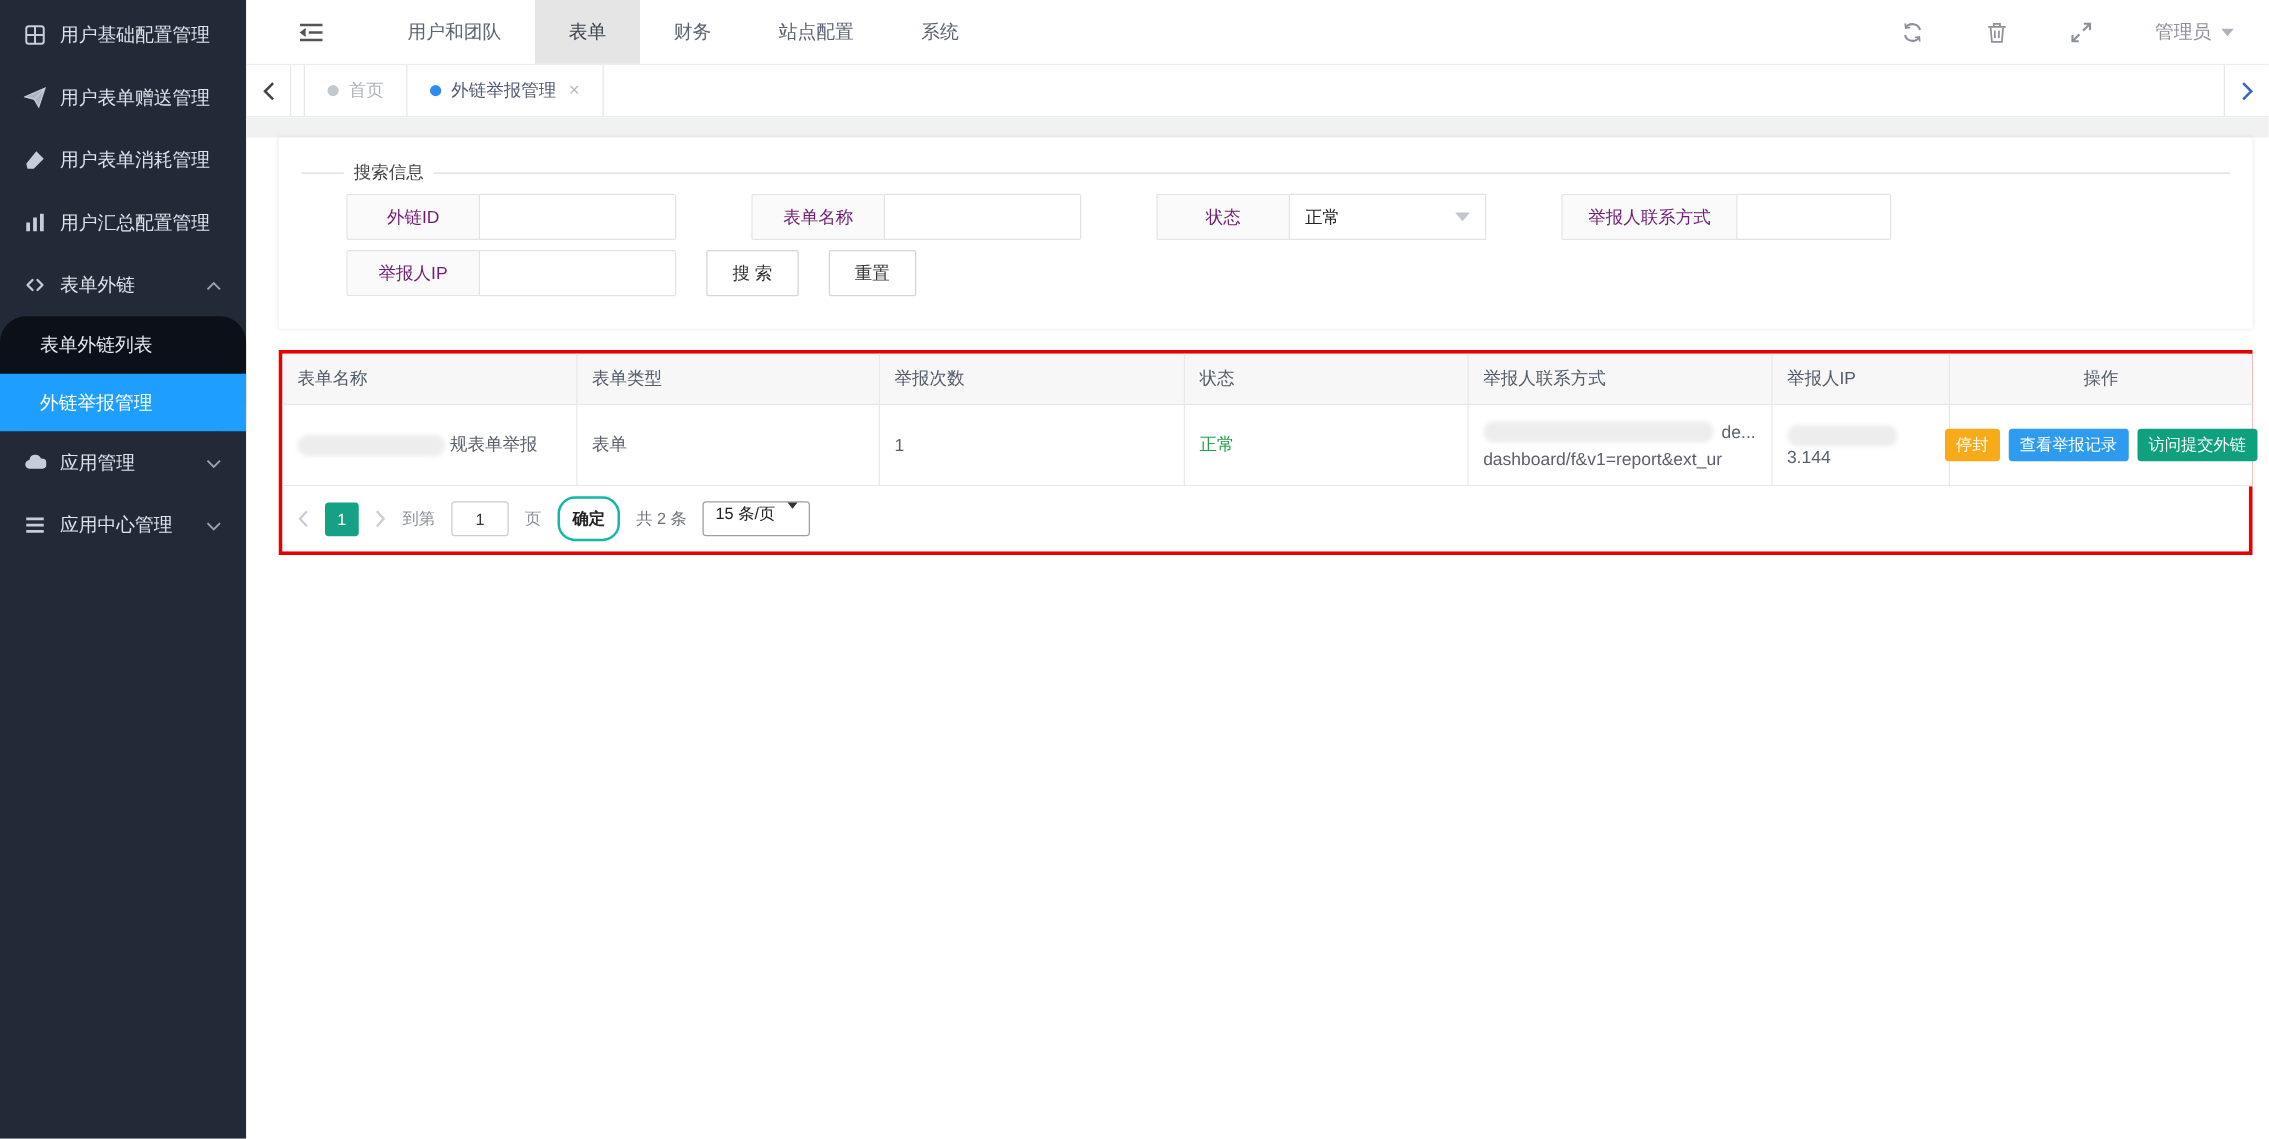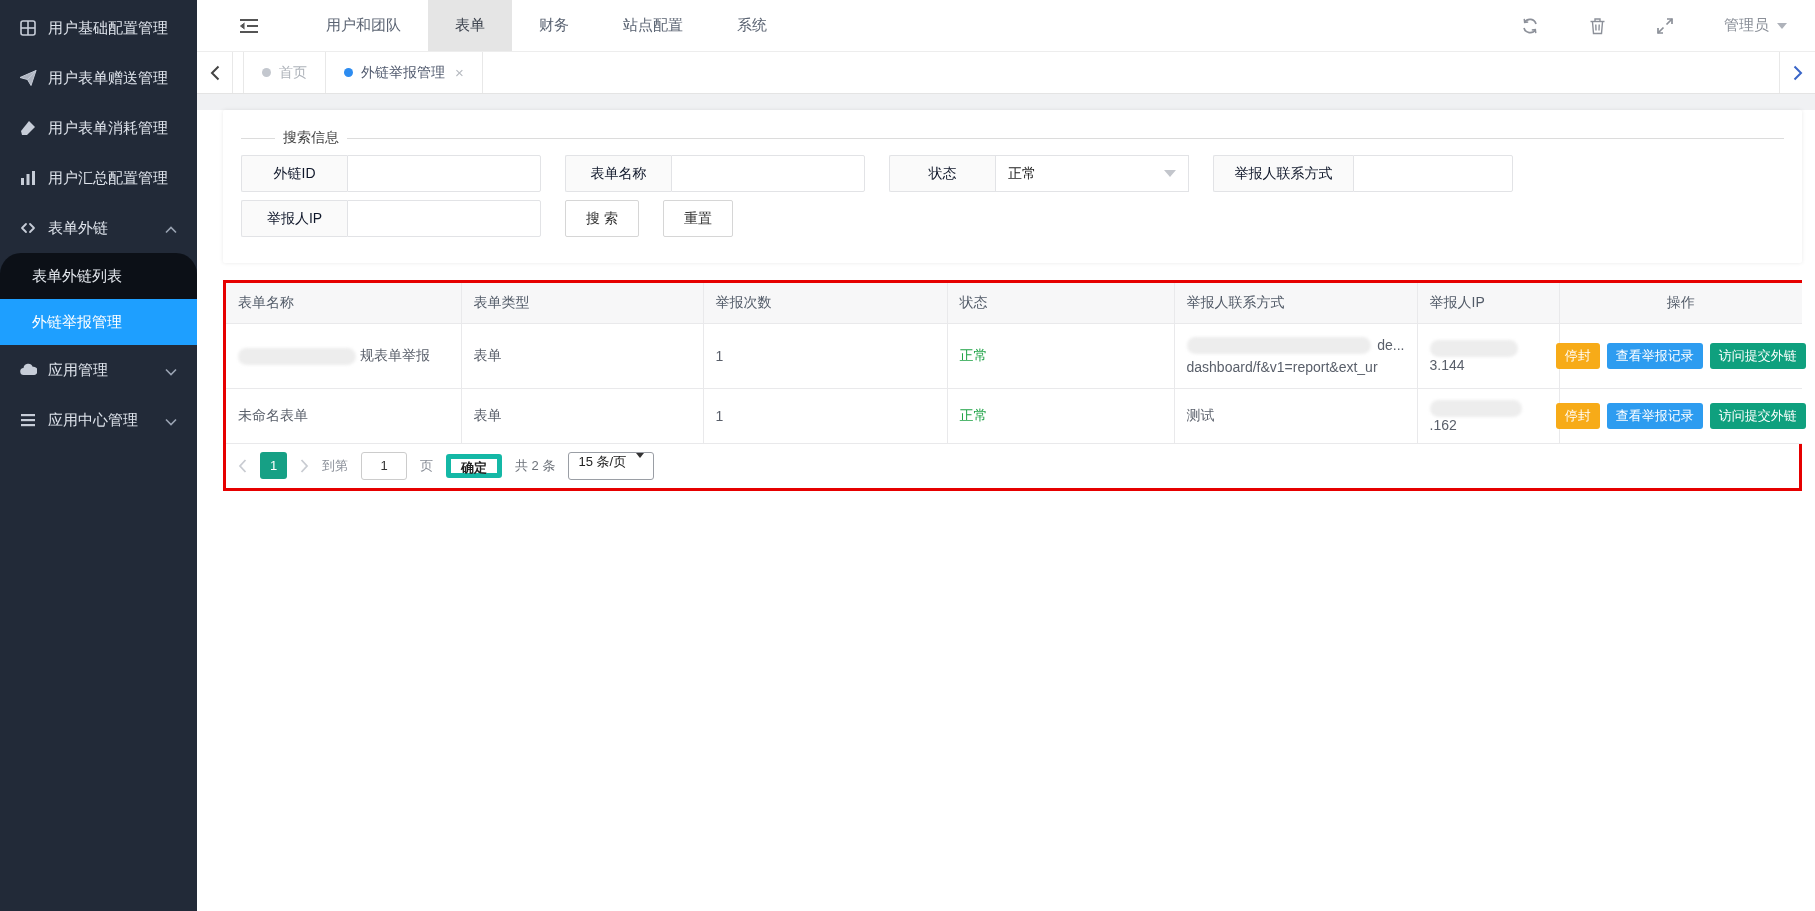--- a/index.html
+++ b/index.html
@@ -51,21 +51,21 @@
   .content-gap { height:16px; background:#f0f1f3; }
   .content-inner { padding:0 13px 0 26px; }
 
   
   .card { background:#fff; box-shadow:0 0 4px rgba(0,0,0,0.09); border-radius:2px; }
   .search-card { margin-top:0; padding:10px 18px 18px 18px; }
   .fieldset { border-top:1px solid #dcdcdc; position:relative; margin-top:18px; padding-top:16px; }
   .fieldset .legend { position:absolute; top:-10px; left:34px; background:#fff; padding:0 8px; font-size:14px; color:#444; }
   .s-row { display:flex; gap:24px; margin-bottom:8px; align-items:center; }
   .fgroup { display:flex; height:37px; width:300px; }
-  .fgroup .flabel { width:106px; background:#fafafa; border:1px solid #e2e3e6; border-right:none; border-radius:2px 0 0 2px; display:flex; align-items:center; justify-content:center; font-size:14px; color:#0f172a; flex-shrink:0; }
+  .fgroup .flabel { width:106px; background:#fafafa; border:1px solid #e2e3e6; border-right:none; border-radius:2px 0 0 2px; display:flex; align-items:center; justify-content:center; font-size:14px; color:#701a75; flex-shrink:0;margin-left:36px; }
   .fgroup .flabel.wide { width:140px; }
   .fgroup .finput { flex:1; border:1px solid #e2e3e6; border-radius:0 2px 2px 0; font-size:14px; padding:0 10px; color:#333; outline:none; min-width:0; background:#fff; }
   .fgroup.sel { width:300px; }
   .fgroup .fselect { flex:1; border:1px solid #e2e3e6; display:flex; align-items:center; justify-content:space-between; padding:0 12px; font-size:14px; color:#222; cursor:pointer; background:#fff; }
   .sel-caret { width:0; height:0; border-left:6px solid transparent; border-right:6px solid transparent; border-top:7px solid #c3c6cc; }
   .btn { height:37px; background:#fff; border:1px solid #d6d6d6; border-radius:2px; font-size:14px; color:#333; padding:0 20px; cursor:pointer; font-family:inherit; }
 
   
   .table-card { margin-top:17px; border:3px solid #e60000; border-radius:0; box-shadow:none; }
   table.grid { width:100%; border-collapse:collapse; table-layout:fixed; }
@@ -85,21 +85,21 @@
   .op-btn { border:none; color:#fff; font-size:13px; height:26px; padding:0 9px; border-radius:3px; cursor:pointer; font-family:inherit; white-space:nowrap; }
   .op-ban { background:#f7ab18; }
   .op-view { background:#2d9cf0; }
   .op-visit { background:#0fa07e; }
 
   
   .pager { display:flex; align-items:center; gap:13px; padding:8px 12px; background:#fff; font-size:13px; color:#8a8f98; }
   .pg-chev { display:flex; color:#c9ccd2; cursor:pointer; }
   .pg-num { width:27px; height:27px; background:#16a085; color:#fff; border-radius:3px; display:flex; align-items:center; justify-content:center; font-size:13px; cursor:pointer; }
   .pg-input { width:46px; height:28px; border:1px solid #ccc; border-radius:3px; text-align:center; font-size:13px; color:#333; outline:none; font-family:inherit; }
-  .pg-confirm { height:24px; border:5px solid #14b8a6; background:#fff; border-radius:3px; font-size:13px; font-weight:bold; color:#222; padding:0 10px; cursor:pointer; font-family:inherit; }
+  .pg-confirm { height:36px; border:2px solid #14b8a6; background:#fff; border-radius:14px; font-size:13px; font-weight:bold; color:#222; padding:0 10px; cursor:pointer; font-family:inherit; }
   .pg-total { color:#6d727a; }
   .pg-size { height:28px; border:1px solid #9a9ea5; border-radius:3px; display:flex; align-items:flex-start; gap:10px; padding:0 9px; color:#222; cursor:pointer; background:#fff; }
   .pg-size .vcaret { width:0; height:0; border-left:4px solid transparent; border-right:4px solid transparent; border-top:5px solid #333; }
 </style>
 </head>
 <body>
 
 <div class="screen">
 
   <aside class="sidebar">
@@ -361,37 +361,20 @@
                   <span class="mask m-ip1"></span><span>3.144</span>
                 </td>
                 <td>
                   <div class="ops">
                     <button class="op-btn op-ban">停封</button>
                     <button class="op-btn op-view">查看举报记录</button>
                     <button class="op-btn op-visit">访问提交外链</button>
                   </div>
                 </td>
               </tr>
-              <tr>
-                <td>未命名表单</td>
-                <td>表单</td>
-                <td>1</td>
-                <td><span class="status-ok">正常</span></td>
-                <td>测试</td>
-                <td>
-                  <span class="mask m-ip2"></span><span>.162</span>
-                </td>
-                <td>
-                  <div class="ops">
-                    <button class="op-btn op-ban">停封</button>
-                    <button class="op-btn op-view">查看举报记录</button>
-                    <button class="op-btn op-visit">访问提交外链</button>
-                  </div>
-                </td>
-              </tr>
             </tbody>
           </table>
 
           <div class="pager">
             <span class="pg-chev">
               <svg width="9" height="14" viewBox="0 0 9 14" fill="none" stroke="currentColor" stroke-width="1.8">
                   <path d="M7.5 1 L2 7 L7.5 13"></path>
                 </svg>
             </span>
             <span class="pg-num">1</span>

